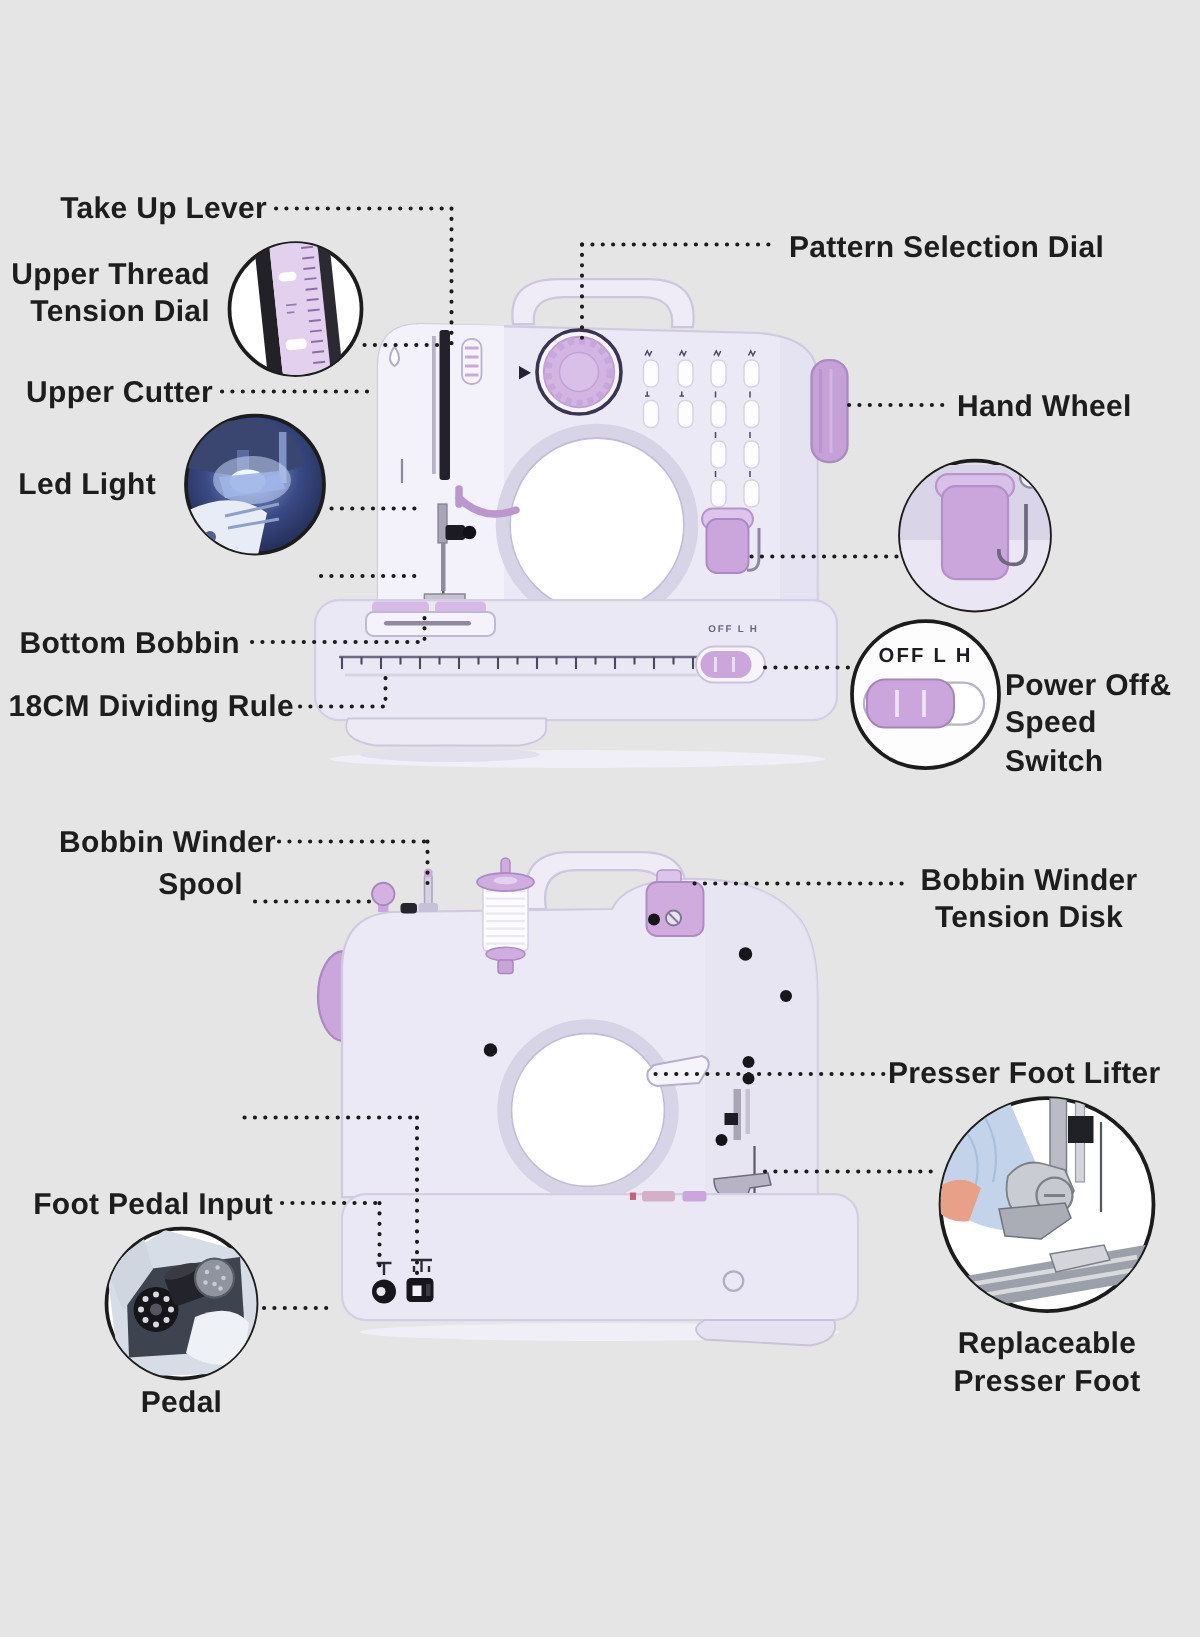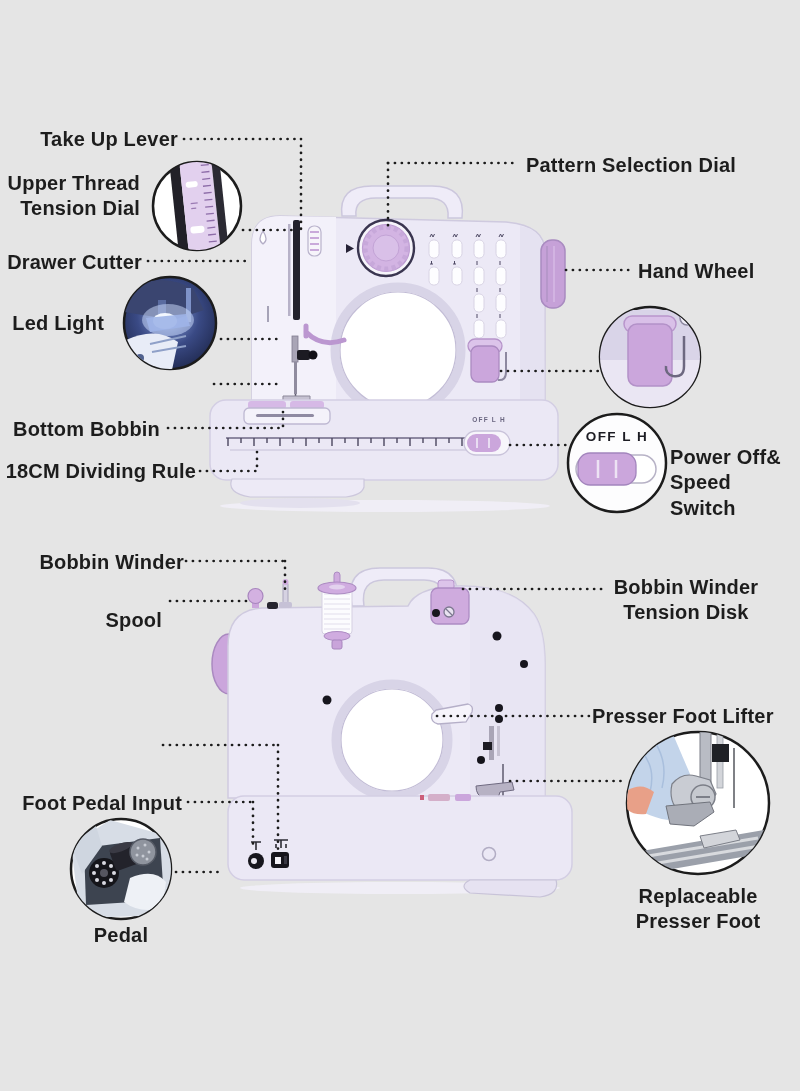--- a/index.html
+++ b/index.html
@@ -14,21 +14,21 @@
   .lbl-cutter{left:0;top:250px;width:142px;}
   .lbl-led{left:0;top:311px;width:104px;}
   .lbl-clamp{left:0;top:372px;width:208px;}
   .lbl-bobbin{left:0;top:417px;width:160px;}
   .lbl-rule{left:0;top:459px;width:196px;}
   .lbl-pattern{left:526px;top:153px;width:230px;}
   .lbl-wheel{left:638px;top:259px;width:130px;}
   .lbl-reverse{left:711px;top:348px;width:90px;}
   .lbl-power{left:670px;top:445px;width:130px;}
   .lbl-winder{left:22px;top:550px;width:162px;}
-  .lbl-spool{left:20px;top:608px;width:142px;}
+  .lbl-spool{left:20px;top:578px;width:142px;}
   .lbl-acdc{left:18px;top:734px;width:140px;}
   .lbl-pedal{left:14px;top:791px;width:168px;}
   .lbl-drawer{left:58px;top:923px;width:126px;}
   .lbl-disk{left:606px;top:575px;width:160px;}
   .lbl-lifter{left:592px;top:704px;width:186px;}
   .lbl-foot{left:622px;top:884px;width:152px;}
   .inset-off{position:absolute;left:581px;top:429px;width:72px;text-align:center;
              font-weight:700;font-size:13.5px;letter-spacing:1.5px;color:#1d1d24;}
   .mini-off{position:absolute;left:466px;top:416px;width:46px;text-align:center;
             font-weight:700;font-size:6.5px;letter-spacing:1.2px;color:#6a6680;}
@@ -368,21 +368,21 @@
     <line x1="278" y1="745" x2="278" y2="851"></line>
     <line x1="510" y1="781" x2="626" y2="781"></line>
     <line x1="188" y1="802" x2="253" y2="802"></line>
     <line x1="253" y1="802" x2="253" y2="849"></line>
     <line x1="176" y1="872" x2="224" y2="872"></line>
   </g>
 </svg>
 
   <div class="lbl lbl-take-up r">Take Up Lever</div>
   <div class="lbl lbl-tension r">Upper Thread Tension Dial</div>
-  <div class="lbl lbl-cutter r">Drawer Cutter</div>
+  <div class="lbl lbl-cutter r">Upper Cutter</div>
   <div class="lbl lbl-led r">Led Light</div>
   <div class="lbl lbl-bobbin r">Bottom Bobbin</div>
   <div class="lbl lbl-rule r">18CM Dividing Rule</div>
   <div class="lbl lbl-pattern">Pattern Selection Dial</div>
   <div class="lbl lbl-wheel">Hand Wheel</div>
   <div class="lbl lbl-power">Power Off&amp; Speed Switch</div>
   <div class="lbl lbl-winder r">Bobbin Winder</div>
   <div class="lbl lbl-spool r">Spool</div>
   <div class="lbl lbl-pedal r">Foot Pedal Input</div>
   <div class="lbl lbl-drawer c">Pedal</div>

